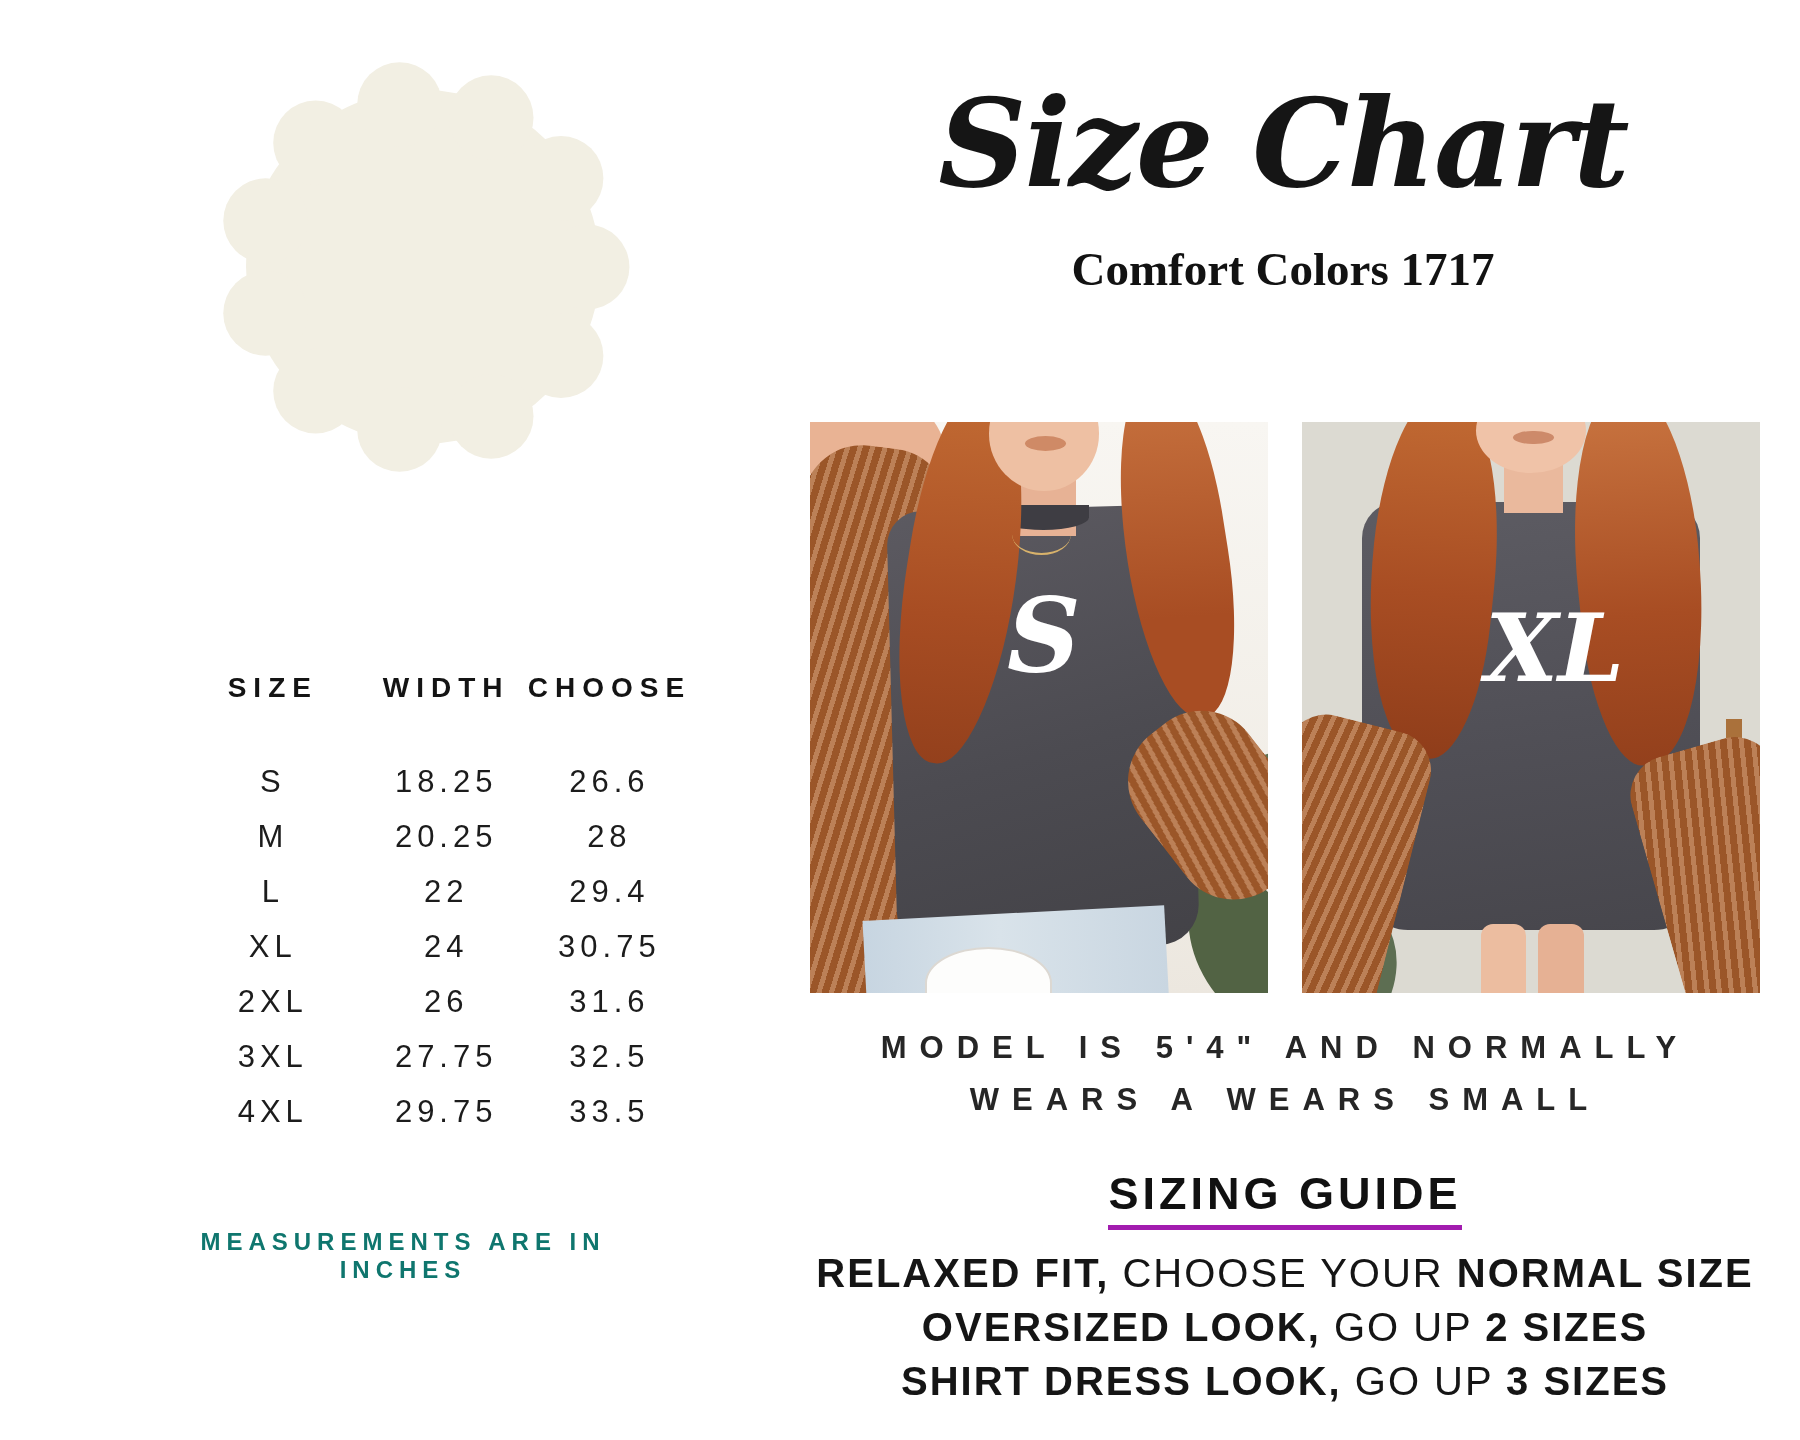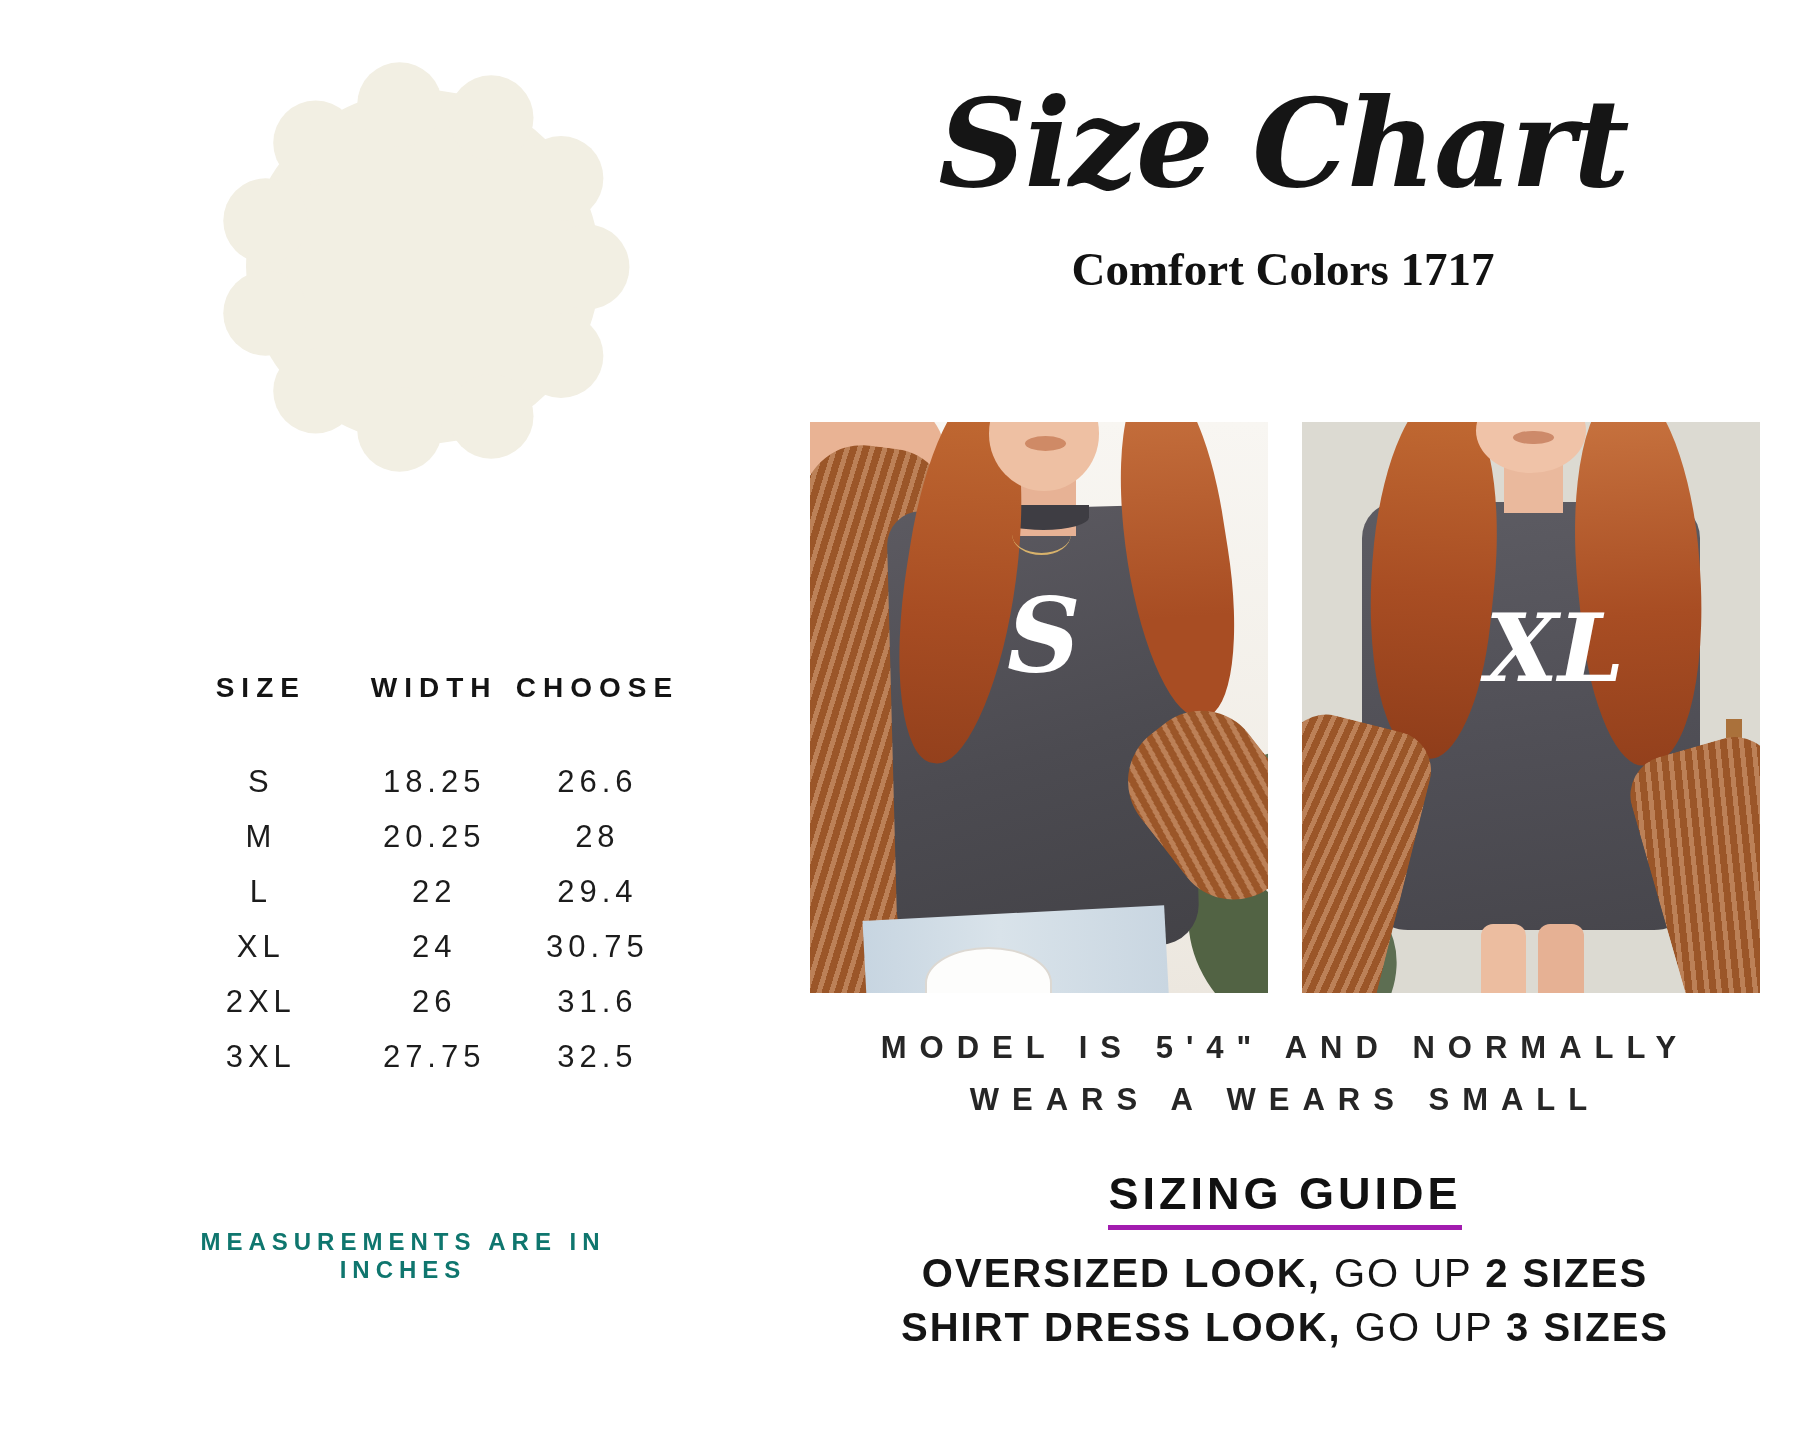--- a/index.html
+++ b/index.html
@@ -10,21 +10,21 @@
   .blob{position:absolute;left:168px;top:55px;}
 
   
   .title-block{position:absolute;left:760px;top:58px;width:960px;text-align:center;}
   .script-title{font-family:"DejaVu Serif",serif;font-style:italic;font-weight:bold;
                 font-size:122px;line-height:170px;letter-spacing:-2px;color:#151515;}
   .subtitle{font-family:"Liberation Serif",serif;font-size:47px;font-weight:bold;
             letter-spacing:0px;margin-top:14px;color:#121212;}
 
   
-  .table-block{position:absolute;left:126px;top:672px;width:510px;}
+  .table-block{position:absolute;left:138px;top:672px;width:510px;}
   .t-row{display:grid;grid-template-columns:36% 32% 32%;align-items:center;}
   .t-row span{text-align:center;}
   .t-head span{font-weight:bold;font-size:28px;letter-spacing:7px;}
   .t-body{margin-top:50px;}
   .t-body .t-row{height:55px;}
   .t-body span{font-size:31px;font-weight:500;letter-spacing:5px;color:#1c1c1c;}
   .footnote{position:absolute;left:120px;top:1228px;width:480px;text-align:center;
             font-weight:bold;font-size:24px;letter-spacing:6px;color:#0f766e;}
 
   
@@ -167,20 +167,25 @@
       <div class="t-row">
         <span>2XL</span>
         <span>26</span>
         <span>31.6</span>
       </div>
       <div class="t-row">
         <span>3XL</span>
         <span>27.75</span>
         <span>32.5</span>
       </div>
+      <div class="t-row">
+        <span>4XL</span>
+        <span>29.75</span>
+        <span>33.5</span>
+      </div>
     </div>
   </div>
 
   <div class="footnote">MEASUREMENTS ARE IN INCHES</div>
 
   <figure class="photo photo-left">
     <div class="l-bg"></div>
     <div class="l-arm"></div>
     <div class="l-jacket-left cord"></div>
     <div class="l-plant1"></div>
@@ -219,18 +224,19 @@
   </figure>
 
   <div class="caption">
     <div>MODEL IS 5'4" AND NORMALLY</div>
     <div>WEARS A WEARS SMALL</div>
   </div>
 
   <div class="guide">
     <div class="guide-heading">SIZING GUIDE</div>
     <div class="guide-lines">
+      <div><span class="g-bold">RELAXED FIT,</span><span class="g-mid"> CHOOSE YOUR </span><span class="g-bold">NORMAL SIZE</span></div>
       <div><span class="g-bold">OVERSIZED LOOK,</span><span class="g-mid"> GO UP </span><span class="g-bold">2 SIZES</span></div>
       <div><span class="g-bold">SHIRT DRESS LOOK,</span><span class="g-mid"> GO UP </span><span class="g-bold">3 SIZES</span></div>
     </div>
   </div>
 
 </div>
 
 </body></html>

